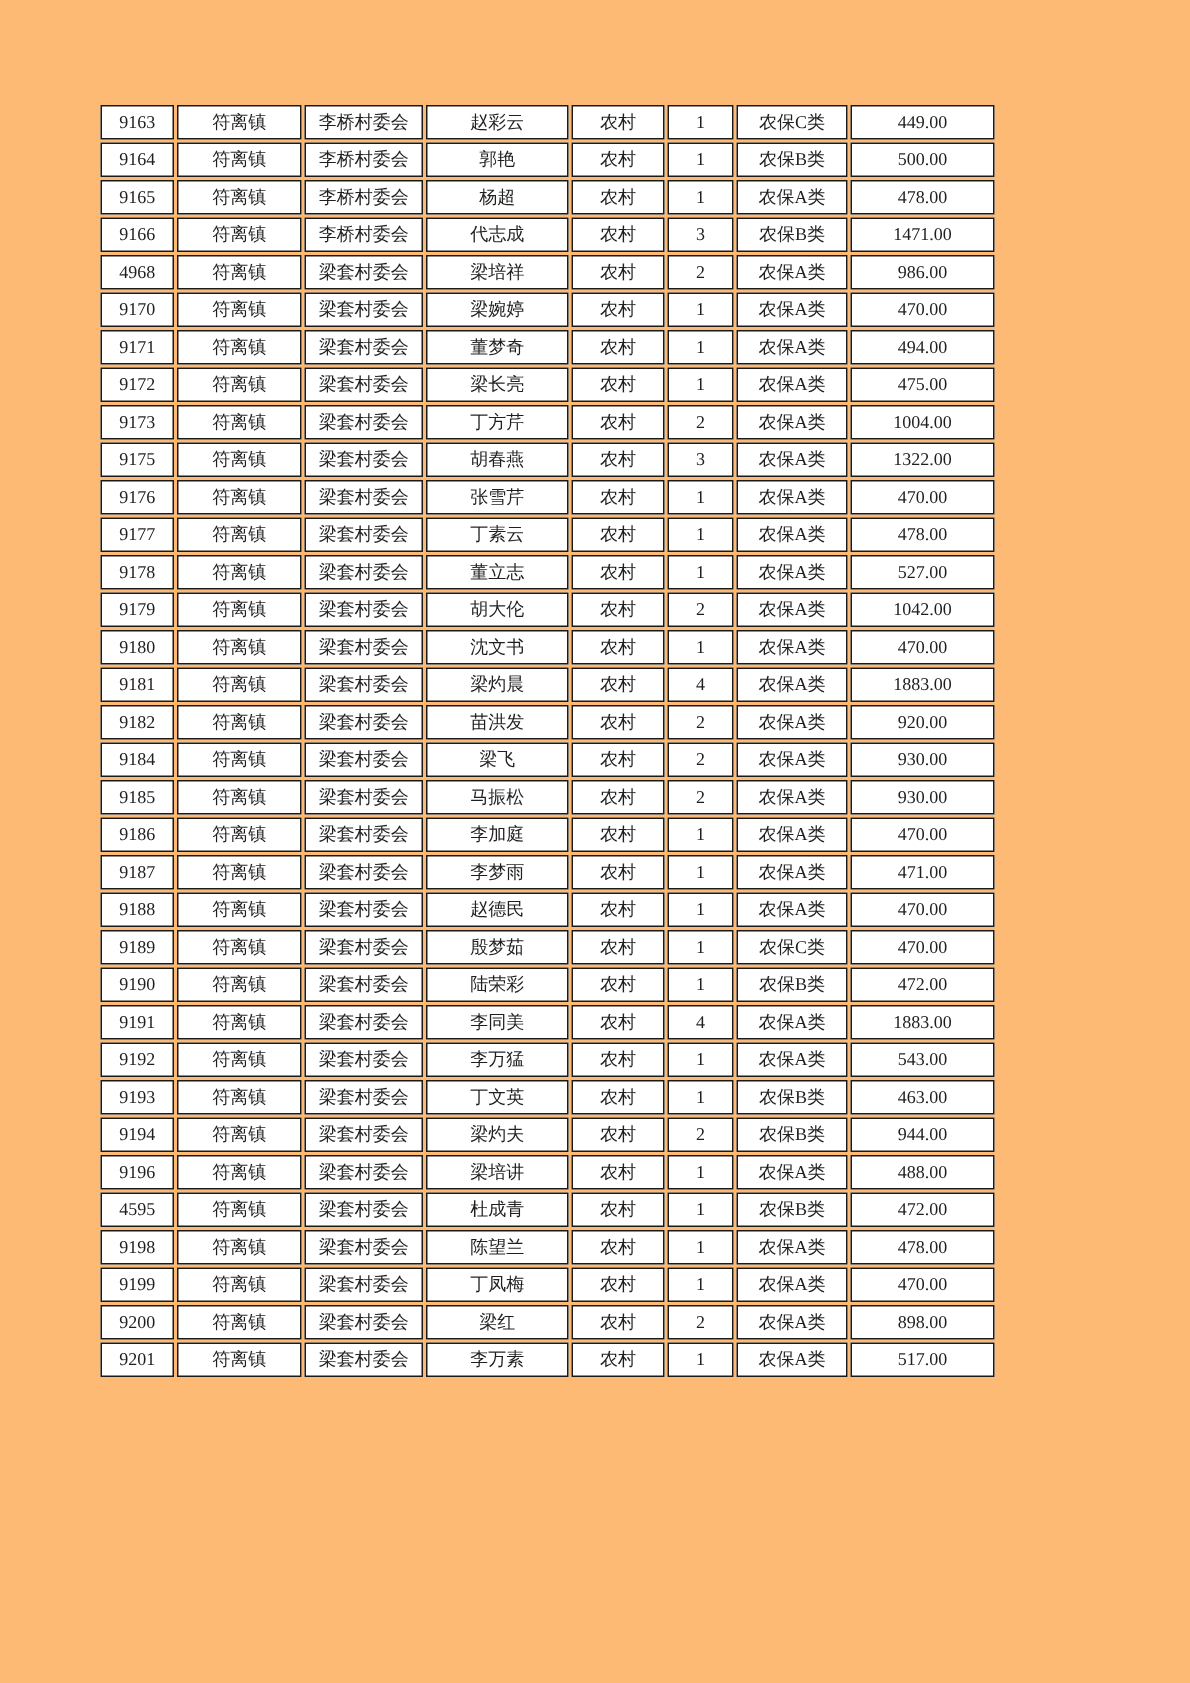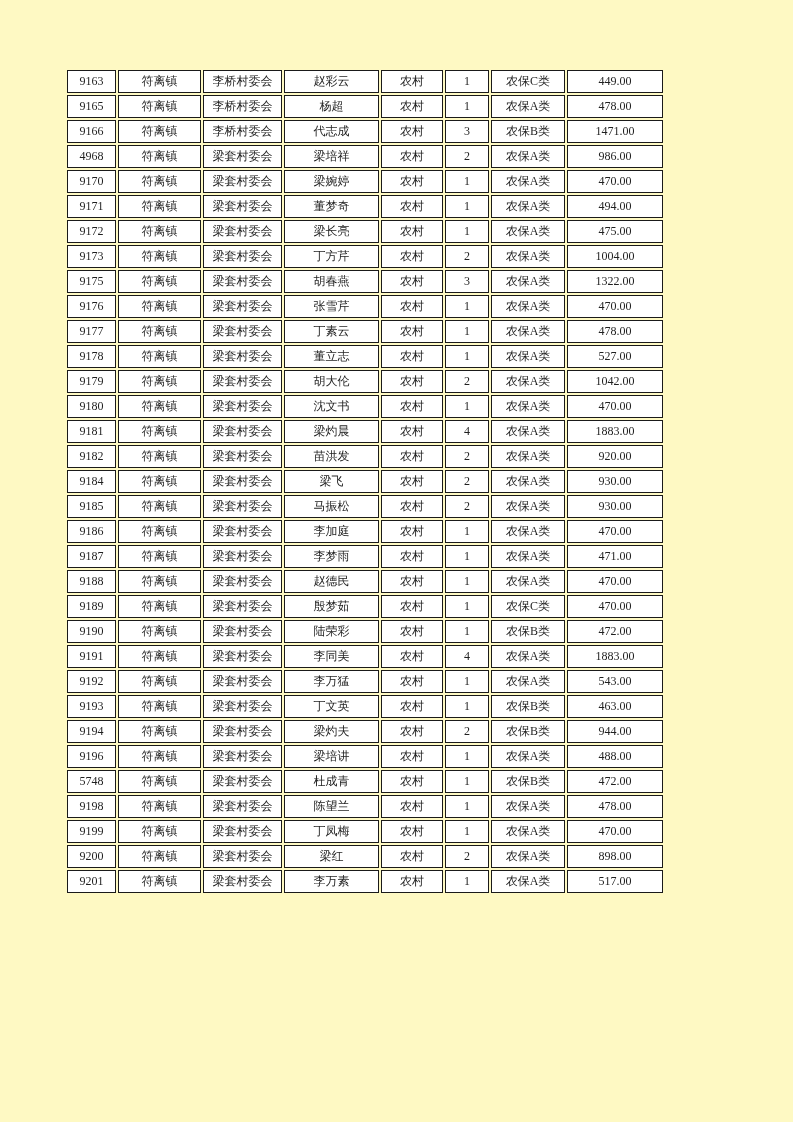--- a/index.html
+++ b/index.html
@@ -12,21 +12,21 @@
     background: #ffffff;
     position: relative;
     font-family: "Liberation Serif", "DejaVu Serif", serif;
   }
   .page {
     position: absolute;
     left: 0;
     top: 0;
     width: 793px;
     height: 1122px;
-    background: #fef9c3;
+    background: #fdba74;
     overflow: hidden;
   }
   .table-wrap {
     position: absolute;
     left: 65px;
     top: 68px;
   }
   table.roster {
     border-collapse: separate;
     border-spacing: 2px;
@@ -69,20 +69,30 @@
             <td>9163</td>
             <td>符离镇</td>
             <td>李桥村委会</td>
             <td>赵彩云</td>
             <td>农村</td>
             <td>1</td>
             <td>农保C类</td>
             <td>449.00</td>
           </tr>
           <tr>
+            <td>9164</td>
+            <td>符离镇</td>
+            <td>李桥村委会</td>
+            <td>郭艳</td>
+            <td>农村</td>
+            <td>1</td>
+            <td>农保B类</td>
+            <td>500.00</td>
+          </tr>
+          <tr>
             <td>9165</td>
             <td>符离镇</td>
             <td>李桥村委会</td>
             <td>杨超</td>
             <td>农村</td>
             <td>1</td>
             <td>农保A类</td>
             <td>478.00</td>
           </tr>
           <tr>
@@ -339,21 +349,21 @@
             <td>9196</td>
             <td>符离镇</td>
             <td>梁套村委会</td>
             <td>梁培讲</td>
             <td>农村</td>
             <td>1</td>
             <td>农保A类</td>
             <td>488.00</td>
           </tr>
           <tr>
-            <td>5748</td>
+            <td>4595</td>
             <td>符离镇</td>
             <td>梁套村委会</td>
             <td>杜成青</td>
             <td>农村</td>
             <td>1</td>
             <td>农保B类</td>
             <td>472.00</td>
           </tr>
           <tr>
             <td>9198</td>

